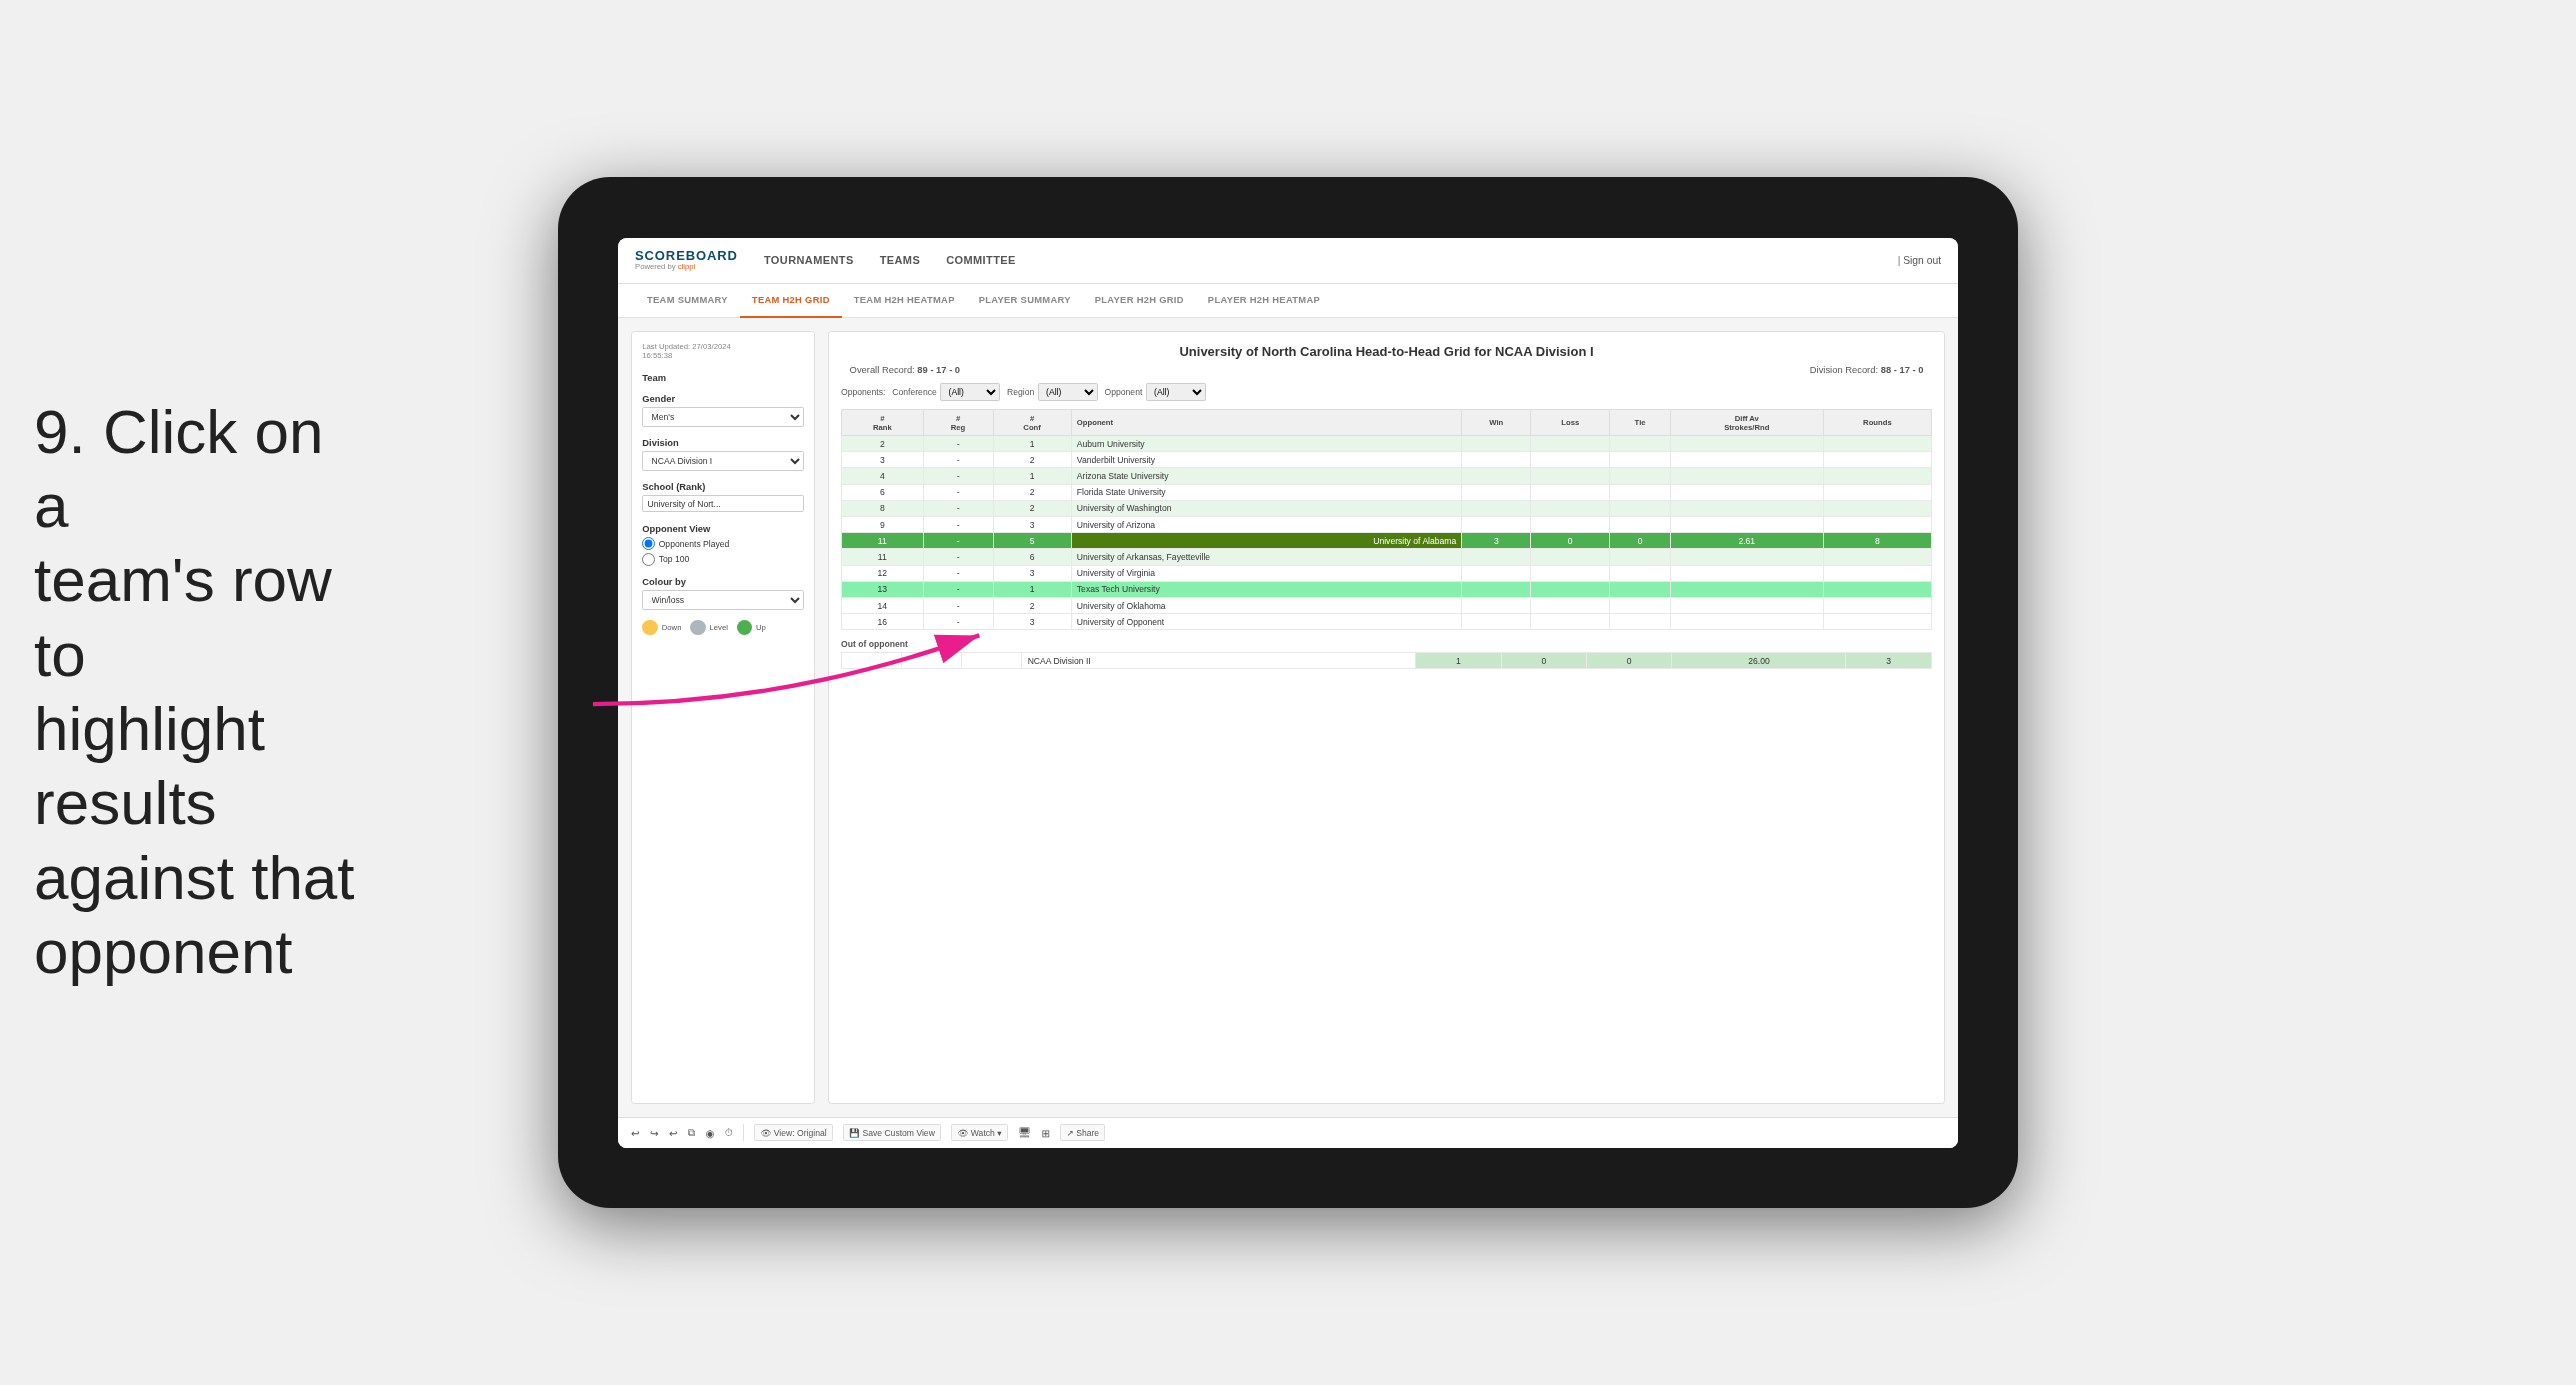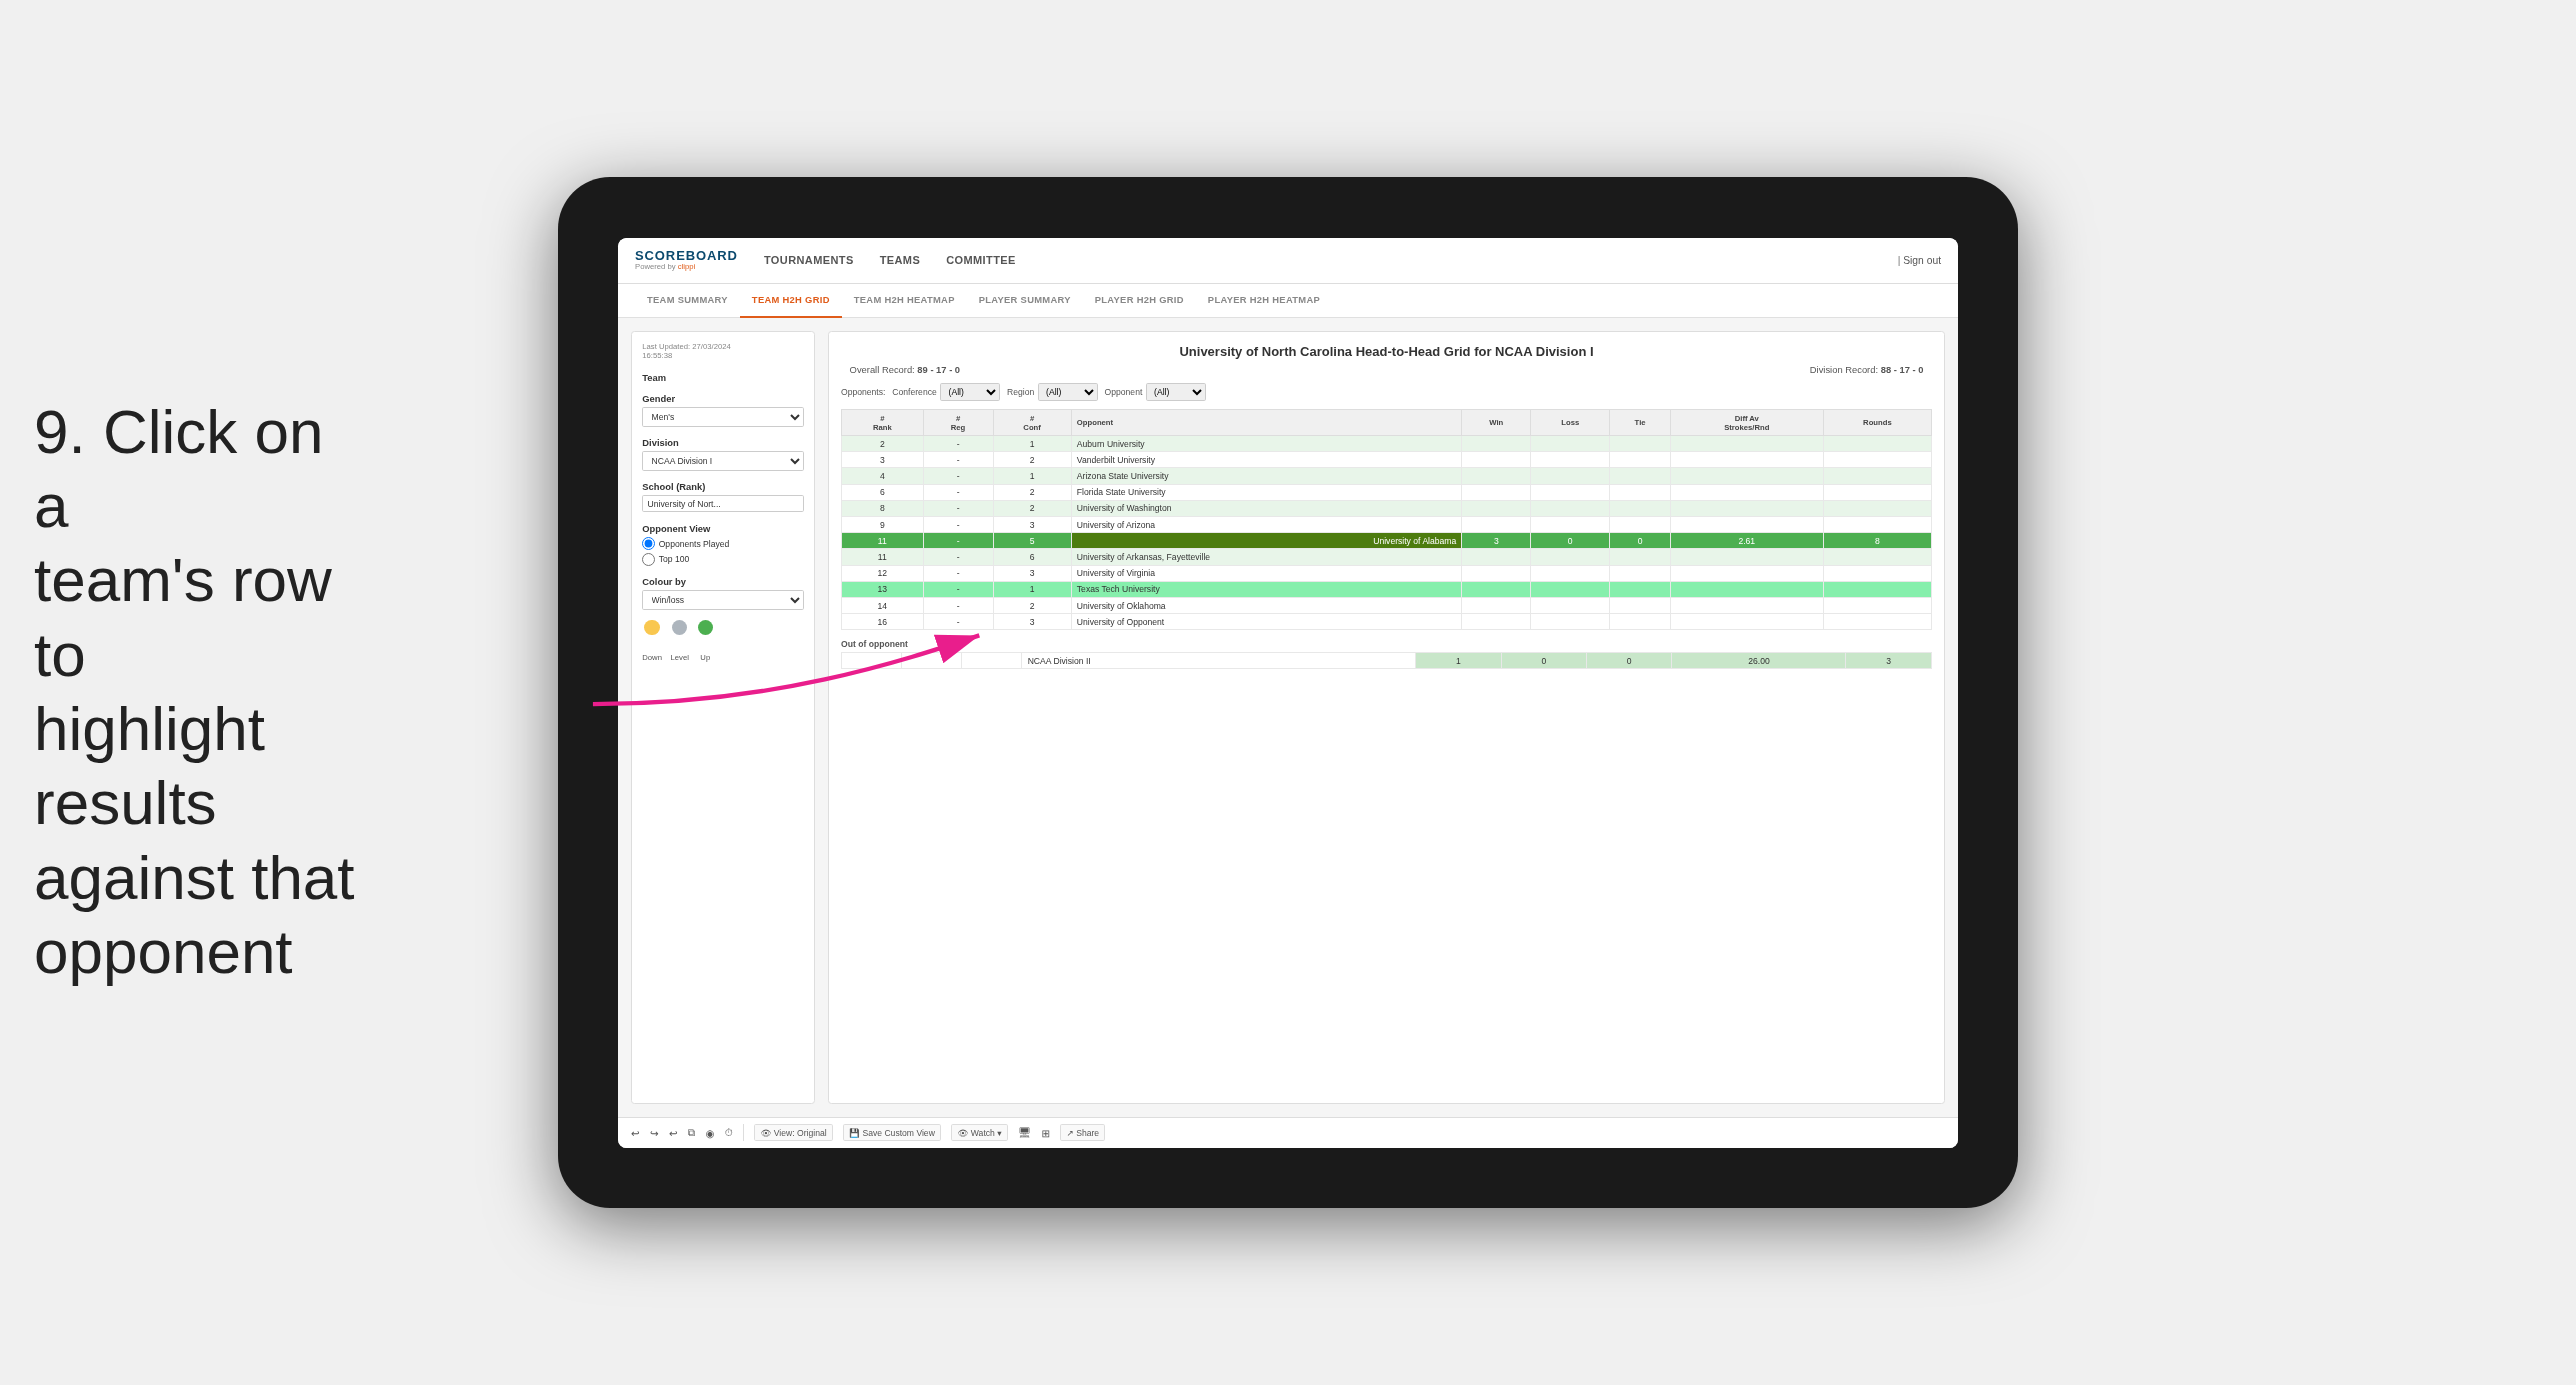--- a/index.html
+++ b/index.html
@@ -205,23 +205,23 @@
     }
 
     .legend-row {
       display: flex;
       gap: 8.6px;
       margin-top: 6.9px;
     }
 
     .legend-item {
       display: flex;
-      flex-direction: column;
-      align-items: center;
-      gap: 18px;
+      flex-direction: row;
+      align-items: center;
+      gap: 4px;
       justify-content: flex-end;
     }
 
     .legend-dot {
       width: 15.5px;
       height: 15.5px;
       border-radius: 50%;
     }
 
     .legend-label {

